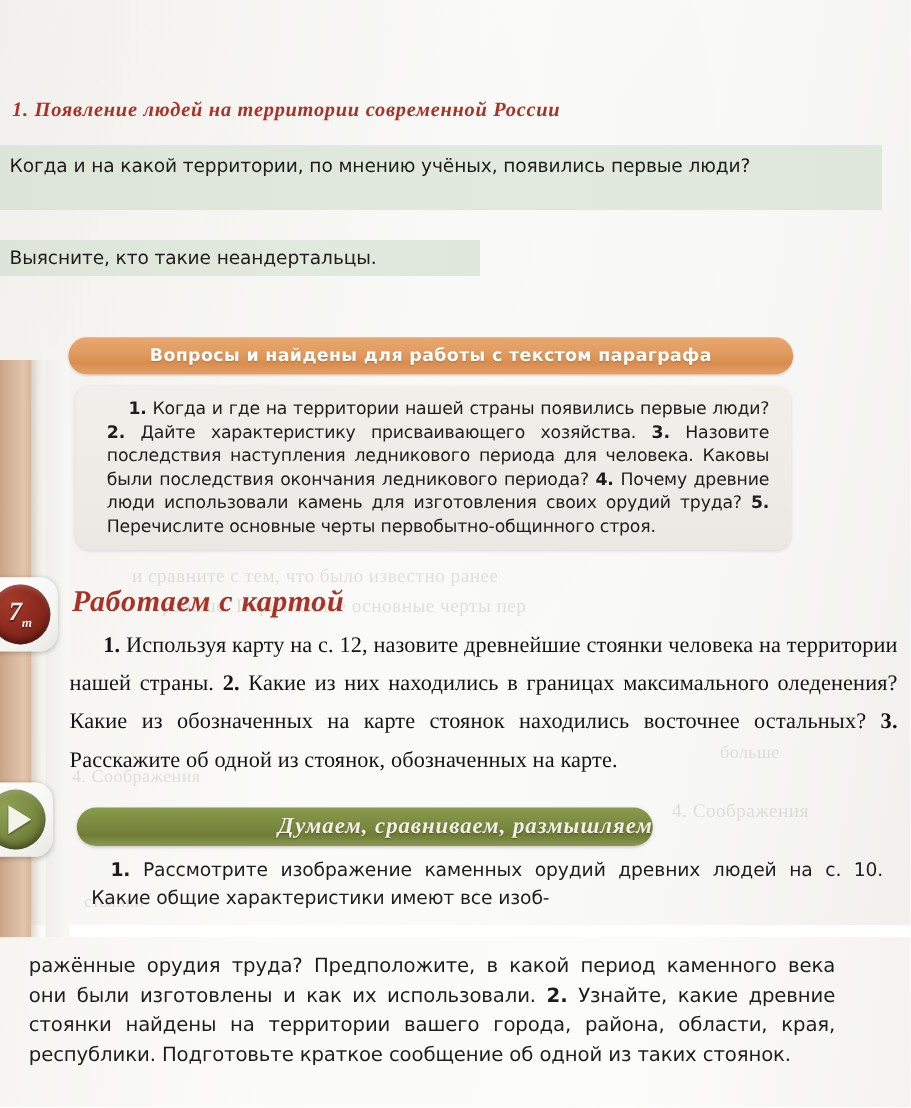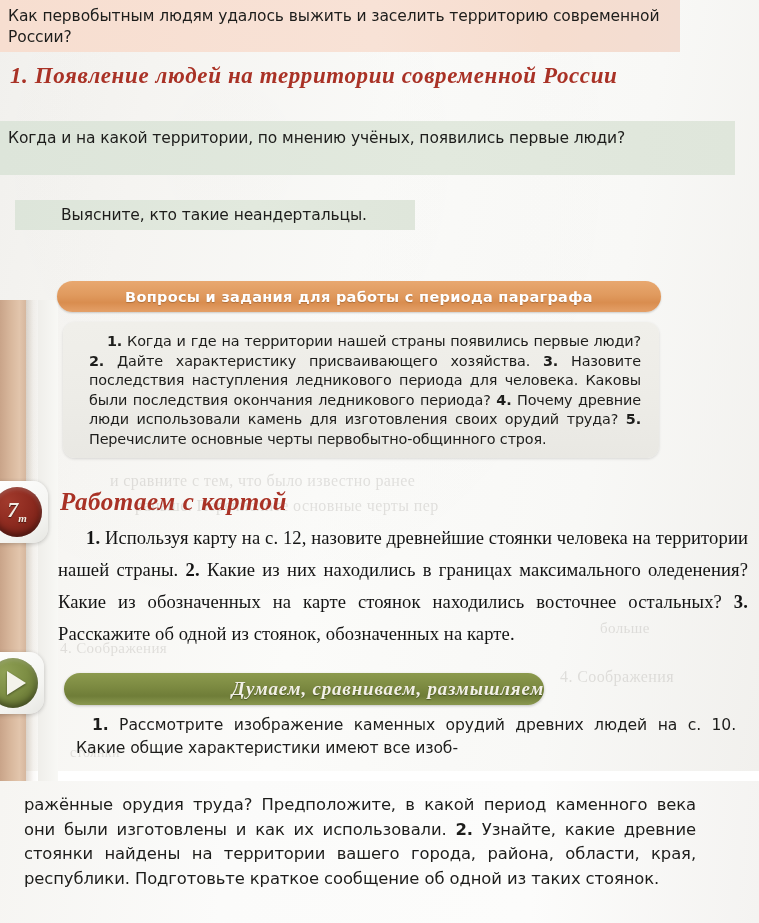--- a/index.html
+++ b/index.html
@@ -277,39 +277,36 @@
   <div class="ghost" style="left:110px; top:472px; font-size:16px;">и сравните с тем, что было известно ранее</div>
   <div class="ghost" style="left:560px; top:668px; font-size:16px;">4. Соображения</div>
   <div class="ghost" style="left:60px; top:640px; font-size:15px;">4. Соображения</div>
   <div class="ghost" style="left:600px; top:620px; font-size:15px;">больше</div>
   <div class="ghost" style="left:70px; top:745px; font-size:14px;">стоянки</div>
 
   <div class="gutter-strip"></div>
   <div class="gutter-shadow"></div>
   <div class="gutter-white"></div>
 
-  <div class="tint-block tint-pink" style="left:0; top:0; width:680px; height:52px; padding:6px 14px 4px 8px;">
-    <div class="tint-text">Как первобытным людям удалось выжить и заселить территорию современной России?</div>
-  </div>
 
   <div style="position:absolute; left:8px; top:62px; width:700px;">
-    <div class="heading-serif-red" style="font-size:23px; line-height:27px;">1. Появление людей на территории современной России</div>
+    <div class="heading-serif-red" style="font-size:17px; line-height:27px;margin-top:16px;">1. Появление людей на территории современной России</div>
   </div>
 
   <div class="tint-block tint-green" style="left:0; top:121px; width:735px; height:54px; padding:7px 14px 4px 8px;">
     <div class="tint-text">Когда и на какой территории, по мнению учёных, появились первые люди?</div>
   </div>
 
-  <div class="tint-block tint-green" style="left:15px; top:200px; width:400px; height:30px; padding:5px 10px 4px 8px;text-align:center;">
+  <div class="tint-block tint-green" style="left:0; top:200px; width:400px; height:30px; padding:5px 10px 4px 8px;">
     <div class="tint-text">Выясните, кто такие неандертальцы.</div>
   </div>
 
 
   <div class="banner-orange">
-    <span class="label">Вопросы и задания для работы с периода параграфа</span>
+    <span class="label">Вопросы и найдены для работы с текстом параграфа</span>
   </div>
 
   <div class="card-questions">
     <p><b>1.</b> <span>Когда и где на территории нашей страны появились первые люди?</span> <b>2.</b> <span>Дайте характеристику присваивающего хозяйства.</span> <b>3.</b> <span>Назовите последствия наступления ледникового периода для человека. Каковы были последствия окончания ледникового периода?</span> <b>4.</b> <span>Почему древние люди использовали камень для изготовления своих орудий труда?</span> <b>5.</b> <span>Перечислите основные черты первобытно-общинного строя.</span></p>
   </div>
 
   <div class="icon-badge" style="left:-14px; top:481px;">
     <div class="disc disc-red">
       <span class="map-glyph">7<small>m</small></span>
     </div>

